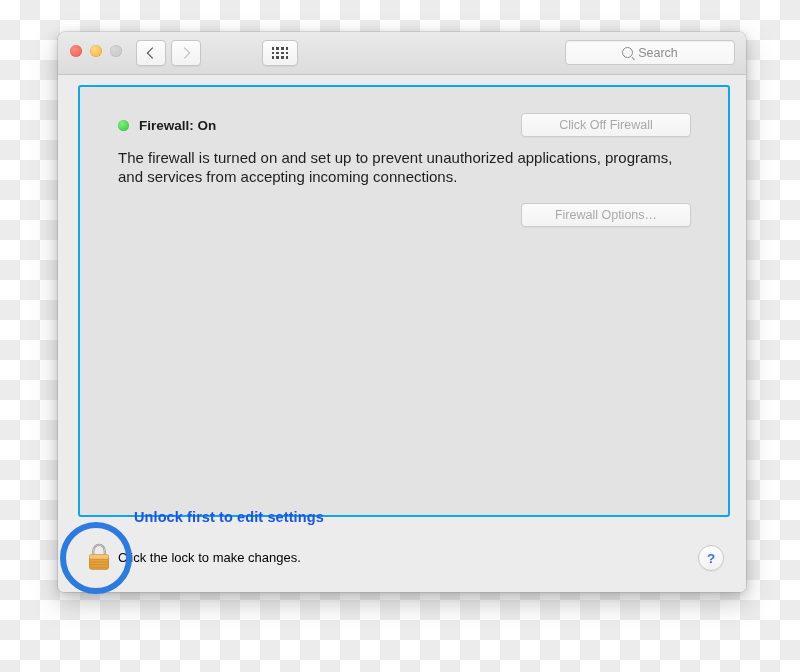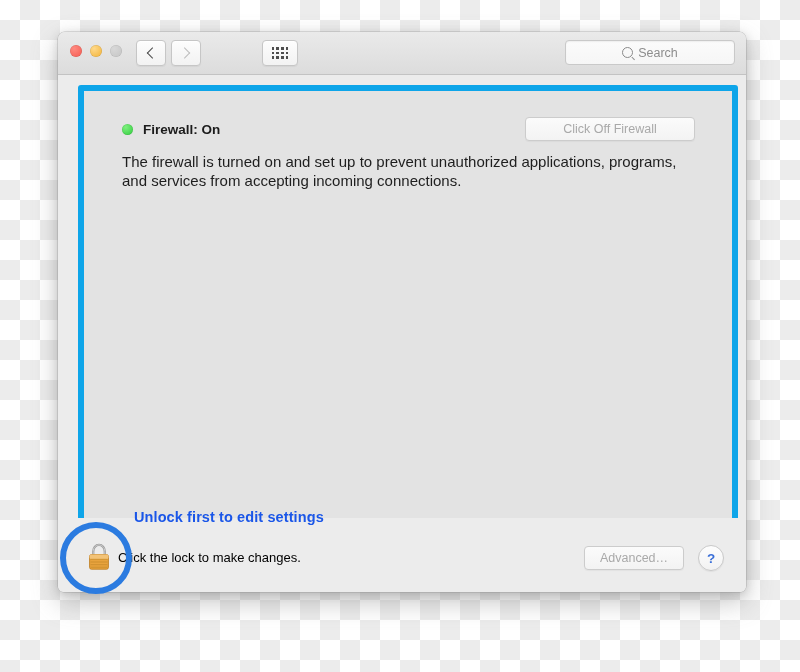--- a/index.html
+++ b/index.html
@@ -186,21 +186,21 @@
   }
 
   
   .panel {
     position: absolute;
     left: 20px;
     top: 53px;
     width: 648px;
     height: 428px;
     background: #e3e3e3;
-    border: 6px solid #0ea5e9;
+    border: 2px solid #0ea5e9;
     border-radius: 3px;
   }
 
   .statusrow {
     position: absolute;
     left: 38px;
     top: 31px;
     display: flex;
     align-items: center;
     gap: 10px;
@@ -383,20 +383,21 @@
 
       <div class="statusrow">
         <span class="dot"></span>
         <span class="statustext">Firewall: On</span>
       </div>
 
       <div class="pushbtn" id="btn-turnoff">Click Off Firewall</div>
 
       <div class="desc">The firewall is turned on and set up to prevent unauthorized applications, programs, and services from accepting incoming connections.</div>
 
+      <div class="pushbtn" id="btn-options">Firewall Options…</div>
     </div>
 
     <div class="footer">
 
       <div class="lockslot">
         <svg class="lock-svg" width="30" height="34" viewBox="0 0 30 34">
           <path d="M9.2 15 V11.4 C9.2 7.6 11.8 4.9 15 4.9 C18.2 4.9 20.8 7.6 20.8 11.4 V15" fill="none" stroke="#9a9a9a" stroke-width="2.3"></path>
           <path d="M9.2 15 V11.4 C9.2 7.6 11.8 4.9 15 4.9 C18.2 4.9 20.8 7.6 20.8 11.4 V15" fill="none" stroke="#d4d4d4" stroke-width="0.9"></path>
           <rect x="5.6" y="14.6" width="18.8" height="14.6" rx="1.8" fill="#e8a33d" stroke="#c07f22" stroke-width="0.9"></rect>
           <rect x="5.6" y="14.6" width="18.8" height="4.6" rx="1.8" fill="#f3c377"></rect>
@@ -404,21 +405,20 @@
             <line x1="6.6" y1="19.3" x2="23.4" y2="19.3"></line>
             <line x1="6.6" y1="22.0" x2="23.4" y2="22.0"></line>
             <line x1="6.6" y1="24.7" x2="23.4" y2="24.7"></line>
             <line x1="6.6" y1="27.2" x2="23.4" y2="27.2"></line>
           </g>
         </svg>
       </div>
 
       <div class="footertext">Click the lock to make changes.</div>
 
-      <div id="btn-advanced">Advanced…</div>
       <div id="btn-help">?</div>
     </div>
   </div>
 
   <div class="callout-text">Unlock first to edit settings</div>
   <div class="callout-circle"></div>
 
 </div>
 
 </body></html>

